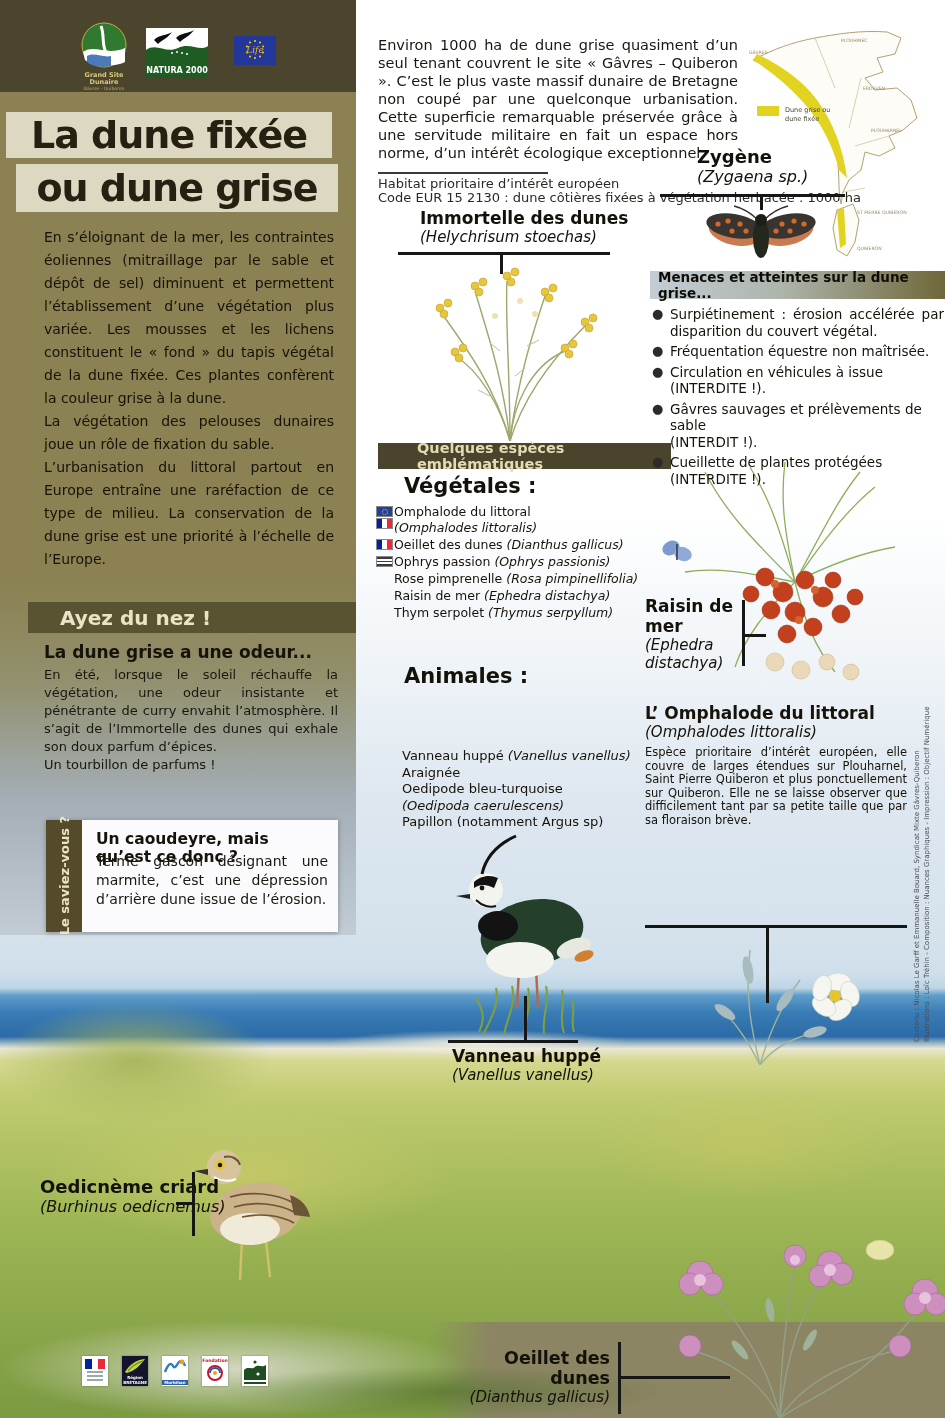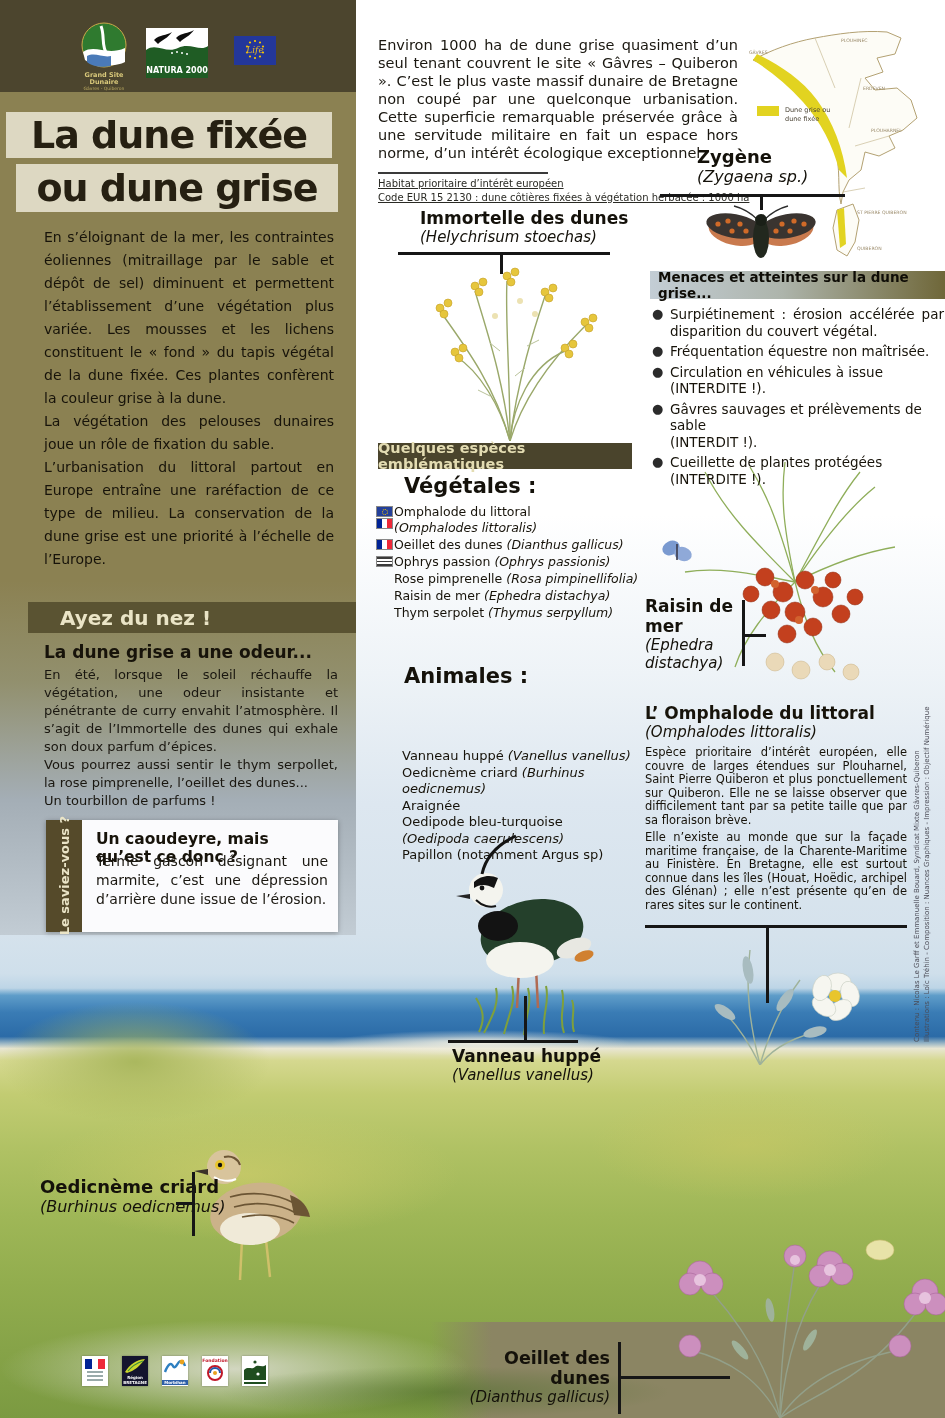--- a/index.html
+++ b/index.html
@@ -36,26 +36,26 @@
   .smell-sub{left:44px;top:642px;z-index:3;font-weight:bold;font-size:17px;color:#17130a;}
   .smell-par{left:44px;top:666px;width:294px;z-index:3;font-size:13px;line-height:18px;color:#1a1710;}
   .smell-par p{margin:0;}
   .sv-box{left:46px;top:820px;width:292px;height:112px;background:#fbfbfd;z-index:3;box-shadow:0 1px 5px rgba(0,0,0,.3);}
   .sv-strip{left:46px;top:820px;width:36px;height:112px;background:#554a2a;z-index:4;display:flex;align-items:center;justify-content:center;}
   .sv-strip span{writing-mode:vertical-rl;transform:rotate(180deg);color:#eae4c6;font-weight:bold;font-size:13px;white-space:nowrap;}
   .sv-title{left:96px;top:830px;width:232px;z-index:4;font-weight:bold;font-size:15.5px;color:#17130a;}
   .sv-text{left:96px;top:852px;width:232px;z-index:4;font-size:14px;line-height:19px;color:#1a1710;}
   .intro{left:378px;top:36px;width:360px;z-index:3;font-size:14.5px;line-height:18px;color:#1a1710;}
   .hab-rule{left:378px;top:172px;width:170px;height:2px;background:#3a3a3a;z-index:3;}
-  .hab-note{left:378px;top:177px;z-index:3;font-size:10px;line-height:14px;color:#2a2a24;white-space:nowrap;text-decoration:underline;}
+  .hab-note{left:378px;top:177px;z-index:3;font-size:13px;line-height:14px;color:#2a2a24;white-space:nowrap;}
   .cap-name{font-weight:bold;font-size:17px;color:#14110a;}
   .cap-latin{font-style:italic;font-size:15px;color:#14110a;}
   .hline{background:#161616;height:2.5px;z-index:4;}
   .vline{background:#161616;width:2.5px;z-index:4;}
-  .species-banner{left:378px;top:443px;width:254px;height:26px;background:#4a442c;z-index:3;display:flex;align-items:center;justify-content:center;color:#e3dcb2;font-weight:bold;font-size:14.5px;}
+  .species-banner{left:378px;top:443px;width:254px;height:26px;background:#4a442c;z-index:3;display:flex;align-items:center;justify-content:center;color:#e3dcb2;font-weight:bold;font-size:14.5px;padding-left:39px;}
   .list-head{z-index:3;font-weight:bold;font-size:21px;color:#14110a;}
   .veg-list{left:376px;top:504px;width:272px;z-index:3;font-size:12.5px;line-height:16px;color:#17130a;}
   .an-list{left:402px;top:720px;width:250px;z-index:3;font-size:13px;line-height:16.5px;color:#17130a;margin-top:28px;}
   .sp-item{display:flex;margin-bottom:1px;}
   .flagcol{width:18px;flex:0 0 18px;padding-top:2px;}
   .flag{width:15px;height:9px;display:block;margin-bottom:1px;border:0.5px solid #888;}
   .flag-eu{background:#24409a;position:relative;}
   .flag-eu:before{content:"";position:absolute;left:5px;top:2px;width:4px;height:4px;border-radius:50%;border:1px dotted #f4c400;}
   .flag-fr{background:linear-gradient(90deg,#002395 33%,#ffffff 33%,#ffffff 66%,#ed2939 66%);}
   .flag-bzh{background:repeating-linear-gradient(180deg,#3a3a3a 0 1.8px,#ffffff 1.8px 3.6px);}
@@ -149,21 +149,20 @@
     <p>La végétation des pelouses dunaires joue un rôle de fixation du sable.</p>
     <p>L’urbanisation du littoral partout en Europe entraîne une raréfaction de ce type de milieu. La conservation de la dune grise est une priorité à l’échelle de l’Europe.</p>
   </div>
 
   <div class="abs banner" style="left:28px;top:602px;width:328px;height:31px;padding-left:32px;font-size:20px;box-sizing:border-box;">
     <span>Ayez du nez !</span>
   </div>
   <div class="abs smell-sub">La dune grise a une odeur...</div>
   <div class="abs smell-par just">
     <p>En été, lorsque le soleil réchauffe la végétation, une odeur insistante et pénétrante de curry envahit l’atmosphère. Il s’agit de l’Immortelle des dunes qui exhale son doux parfum d’épices.</p>
-    <p>Vous pourrez aussi sentir le thym serpollet, la rose pimprenelle, l’oeillet des dunes...</p>
     <p>Un tourbillon de parfums !</p>
   </div>
 
   <div class="abs sv-box"></div>
   <div class="abs sv-strip">
     <span>Le saviez-vous ?</span>
   </div>
   <div class="abs sv-title">Un caoudeyre, mais qu’est ce donc ?</div>
   <div class="abs sv-text just">Terme gascon désignant une marmite, c’est une dépression d’arrière dune issue de l’érosion.</div>
 
@@ -261,21 +260,20 @@
     </div>
     <div class="sp-item">
       <span class="flagcol"></span>
       <span><span>Thym serpolet</span> <span class="latin">(Thymus serpyllum)</span></span>
     </div>
   </div>
 
   <div class="abs list-head" style="left:404px;top:664px;">Animales :</div>
   <div class="abs an-list">
     <div><span>Vanneau huppé</span> <span class="latin">(Vanellus vanellus)</span></div>
-    <div><span>Oedicnème criard</span> <span class="latin">(Burhinus oedicnemus)</span></div>
     <div><span>Araignée</span></div>
     <div><span>Oedipode bleu-turquoise</span><br><span class="latin">(Oedipoda caerulescens)</span></div>
     <div><span>Papillon (notamment Argus sp)</span></div>
   </div>
 
   <svg class="abs" style="left:424px;top:818px;z-index:3;" width="205" height="218" viewBox="0 0 205 218">
     <g stroke="#7fa03c" stroke-width="2" fill="none">
       <path d="M60,215 C70,195 75,185 72,170"></path>
         <path d="M80,216 C85,195 92,185 88,168"></path>
       <path d="M100,217 C102,196 108,186 104,170"></path>
@@ -424,21 +422,20 @@
     <div class="cap-name">Raisin de mer</div>
     <div class="cap-latin">(Ephedra distachya)</div>
   </div>
   <div class="abs vline" style="left:742px;top:600px;height:66px;"></div>
   <div class="abs hline" style="left:742px;top:634px;width:24px;"></div>
 
   <div class="abs omph">
     <div class="omph-title">L’ Omphalode du littoral</div>
     <div class="omph-latin">(Omphalodes littoralis)</div>
     <p class="just">Espèce prioritaire d’intérêt européen, elle couvre de larges étendues sur Plouharnel, Saint Pierre Quiberon et plus ponctuellement sur Quiberon. Elle ne se laisse observer que difficilement tant par sa petite taille que par sa floraison brève.</p>
-    <p class="just">Elle n’existe au monde que sur la façade maritime française, de la Charente-Maritime au Finistère. En Bretagne, elle est surtout connue dans les îles (Houat, Hoëdic, archipel des Glénan) ; elle n’est présente qu’en de rares sites sur le continent.</p>
   </div>
   <div class="abs hline" style="left:645px;top:925px;width:262px;"></div>
   <div class="abs vline" style="left:766px;top:925px;height:78px;"></div>
   <svg class="abs" style="left:690px;top:930px;z-index:2;" width="190" height="135" viewBox="0 0 190 135">
     <g stroke="#9fb29a" stroke-width="1.4" fill="none">
       <path d="M70,135 C60,95 55,60 60,20"></path>
         <path d="M70,135 C80,100 95,70 110,50"></path>
       <path d="M70,135 C55,105 40,85 25,75"></path>
         <path d="M70,135 C85,115 110,105 135,100"></path>
     </g>

